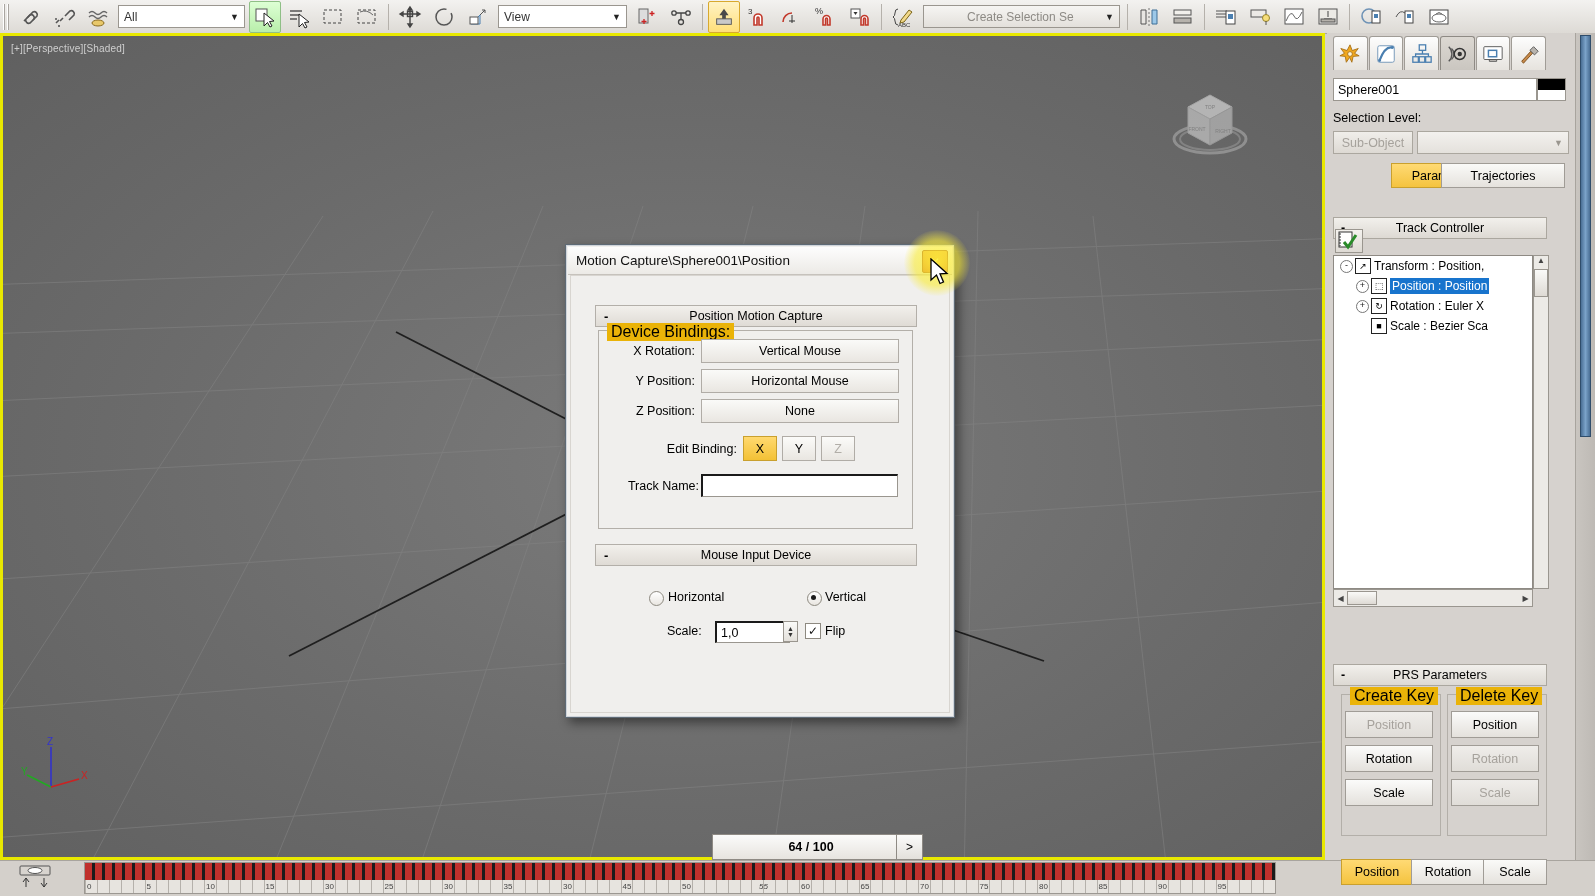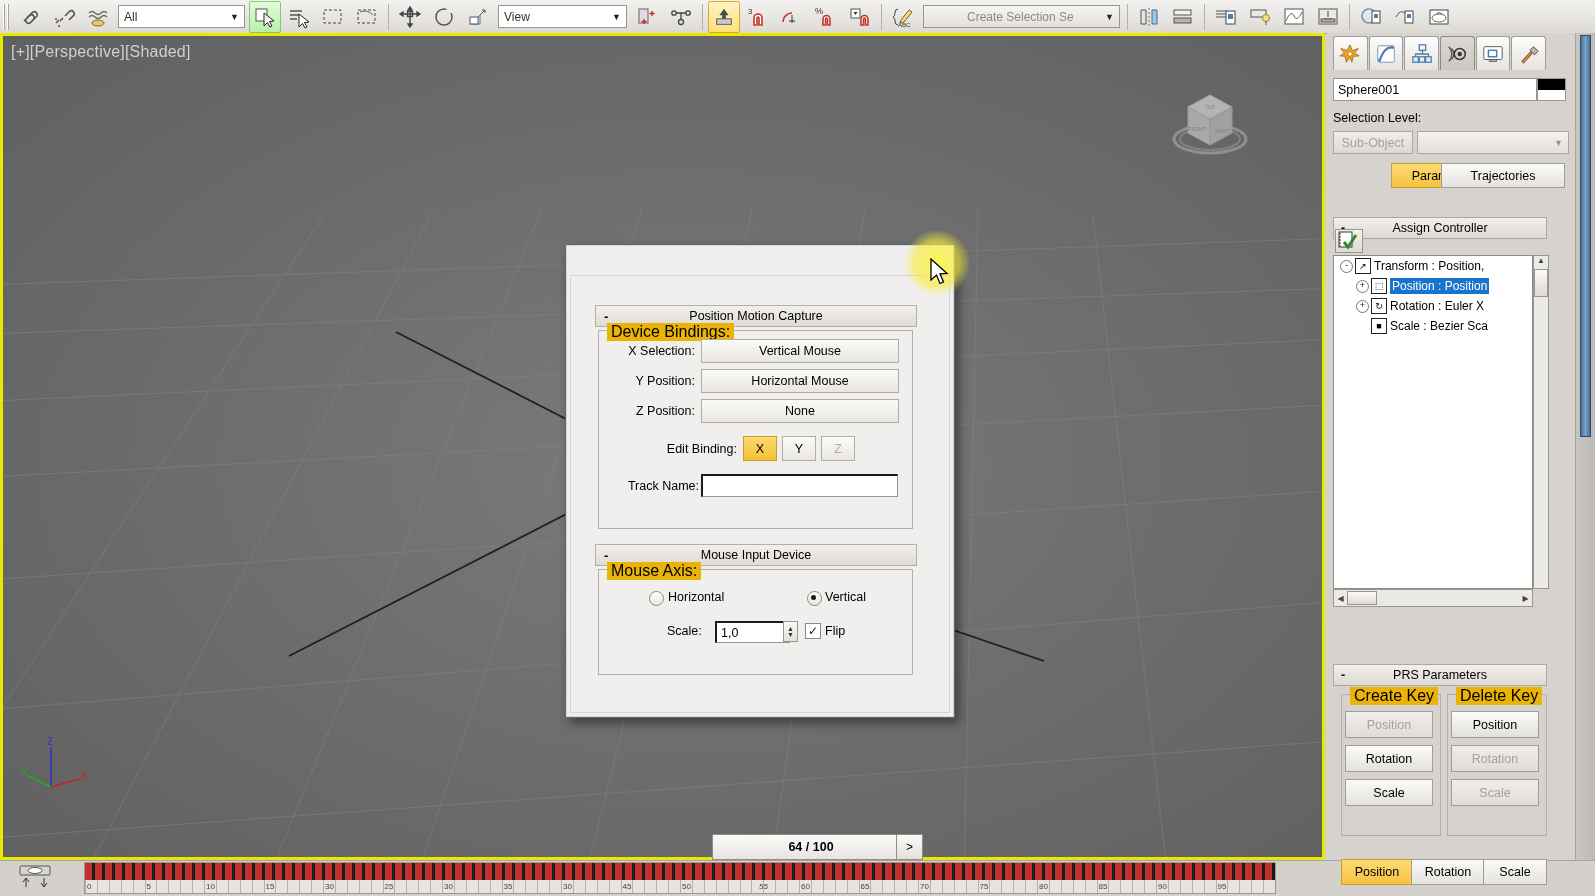--- a/index.html
+++ b/index.html
@@ -22,21 +22,21 @@
     padding:0 2px 0 5px;margin:0 3px;color:#333;flex:none;}
   .tcombo .cv{flex:1;white-space:nowrap;overflow:hidden;}
   .tcombo .arr{width:15px;text-align:center;font-size:9px;color:#222;}
   .tcombo.gray{background:linear-gradient(#f6f5f3,#e3e0db);color:#8d8a85;padding-left:43px;}
 
   
   .vp-wrap{position:absolute;left:0;top:33px;width:1325px;height:827px;background:#6e6e6e;
      border:3px solid #e8e800;box-sizing:border-box;overflow:hidden;}
   .vp{position:absolute;inset:0;background:
       radial-gradient(ellipse 1000px 620px at 52% 52%, #7b7b7b 0%, #6b6b6b 55%, #5f5f5f 100%);}
-  .vp-label{position:absolute;left:8px;top:7px;color:#cfcfcf;font-size:16px;letter-spacing:.2px;}
+  .vp-label{position:absolute;left:8px;top:7px;color:#cfcfcf;font-size:10px;letter-spacing:.2px;}
   .grid{position:absolute;inset:0;}
   .axis-tripod{position:absolute;left:18px;bottom:62px;width:70px;height:60px;}
   .viewcube{position:absolute;right:62px;top:35px;width:100px;height:100px;opacity:.72;}
 
   
   .timeslider{position:absolute;left:712px;top:834px;width:196px;height:24px;
      background:linear-gradient(#fbfbfa,#e7e4df);border:1px solid #8e8a84;
      display:flex;align-items:center;justify-content:center;font-size:12.5px;font-weight:bold;}
   .tsbtn{position:absolute;top:834px;width:25px;height:24px;
      background:linear-gradient(#fbfbfa,#e3e0db);border:1px solid #8e8a84;
@@ -646,21 +646,21 @@
     <div class="soCombo">
       <span></span>
       <span class="arr">▼</span>
     </div>
 
     <div class="ptab a">Parameters</div>
     <div class="ptab b">Trajectories</div>
 
     <div class="rollup" style="top:184px">
       <span class="minus">-</span>
-      <span>Assign Controller</span>
+      <span>Track Controller</span>
     </div>
     <div class="assignBtn">
       <svg width="24" height="20" viewBox="0 0 24 20">
           <rect x="3" y="2" width="13" height="15" fill="#fff" stroke="#333"></rect>
         <path d="M4 3 v13" stroke="#333" stroke-dasharray="2 1"></path>
         <path d="M8 12 l4 5 l8 -12" fill="none" stroke="#2a8b2a" stroke-width="3"></path>
         </svg>
     </div>
 
     <div class="ctrllist" id="ctrllist">
@@ -721,33 +721,37 @@
     <div class="prstab a" style="left:14px;width:70px">Position</div>
     <div class="prstab n" style="left:84px;width:72px">Rotation</div>
     <div class="prstab n" style="left:156px;width:62px">Scale</div>
 
     <div class="cp-rightrail">
         <div class="bar"></div>
       </div>
   </div>
 
   <div class="dlg">
+    <div class="dlg-tb">
+      <span class="dlg-title">Motion Capture\Sphere001\Position</span>
+      <div class="dlg-close">✕</div>
+    </div>
 
     <div class="dlg-body">
 
       <div class="roll2" style="left:24px;top:29px;width:320px">
         <span class="minus">-</span>
         <span>Position Motion Capture</span>
       </div>
 
       <div class="grp abs" style="left:27px;top:54px;width:313px;height:197px">
         <span class="gt">Device Bindings:</span>
       </div>
 
-      <div class="rowlbl" style="left:36px;top:68px;width:88px">X Selection:</div>
+      <div class="rowlbl" style="left:36px;top:68px;width:88px">X Rotation:</div>
       <div class="devbtn" style="left:130px;top:63px;width:196px">Vertical Mouse</div>
 
       <div class="rowlbl" style="left:36px;top:98px;width:88px">Y Position:</div>
       <div class="devbtn" style="left:130px;top:93px;width:196px">Horizontal Mouse</div>
 
       <div class="rowlbl" style="left:36px;top:128px;width:88px">Z Position:</div>
       <div class="devbtn" style="left:130px;top:123px;width:196px">None</div>
 
       <div class="rowlbl" style="left:36px;top:166px;width:130px">Edit Binding:</div>
       <div class="bindbtn on" style="left:172px;top:160px">X</div>
@@ -755,23 +759,20 @@
       <div class="bindbtn dis" style="left:250px;top:160px">Z</div>
 
       <div class="rowlbl" style="left:36px;top:203px;width:92px">Track Name:</div>
       <div class="tname" style="left:130px;top:198px;width:194px"></div>
 
       <div class="roll2" style="left:24px;top:268px;width:320px">
         <span class="minus">-</span>
         <span>Mouse Input Device</span>
       </div>
 
-      <div class="grp abs" style="left:27px;top:293px;width:313px;height:104px">
-        <span class="gt">Mouse Axis:</span>
-      </div>
 
       <div class="radio" style="left:78px;top:315px"></div>
       <div class="txt abs" style="left:97px;top:314px">Horizontal</div>
       <div class="radio on" style="left:236px;top:315px"></div>
       <div class="txt abs" style="left:254px;top:314px">Vertical</div>
 
       <div class="txt abs" style="left:96px;top:348px">Scale:</div>
       <div class="numfield" style="left:144px;top:345px">1,0</div>
       <div class="spin" style="left:212px;top:345px">
         <span>▲</span>

